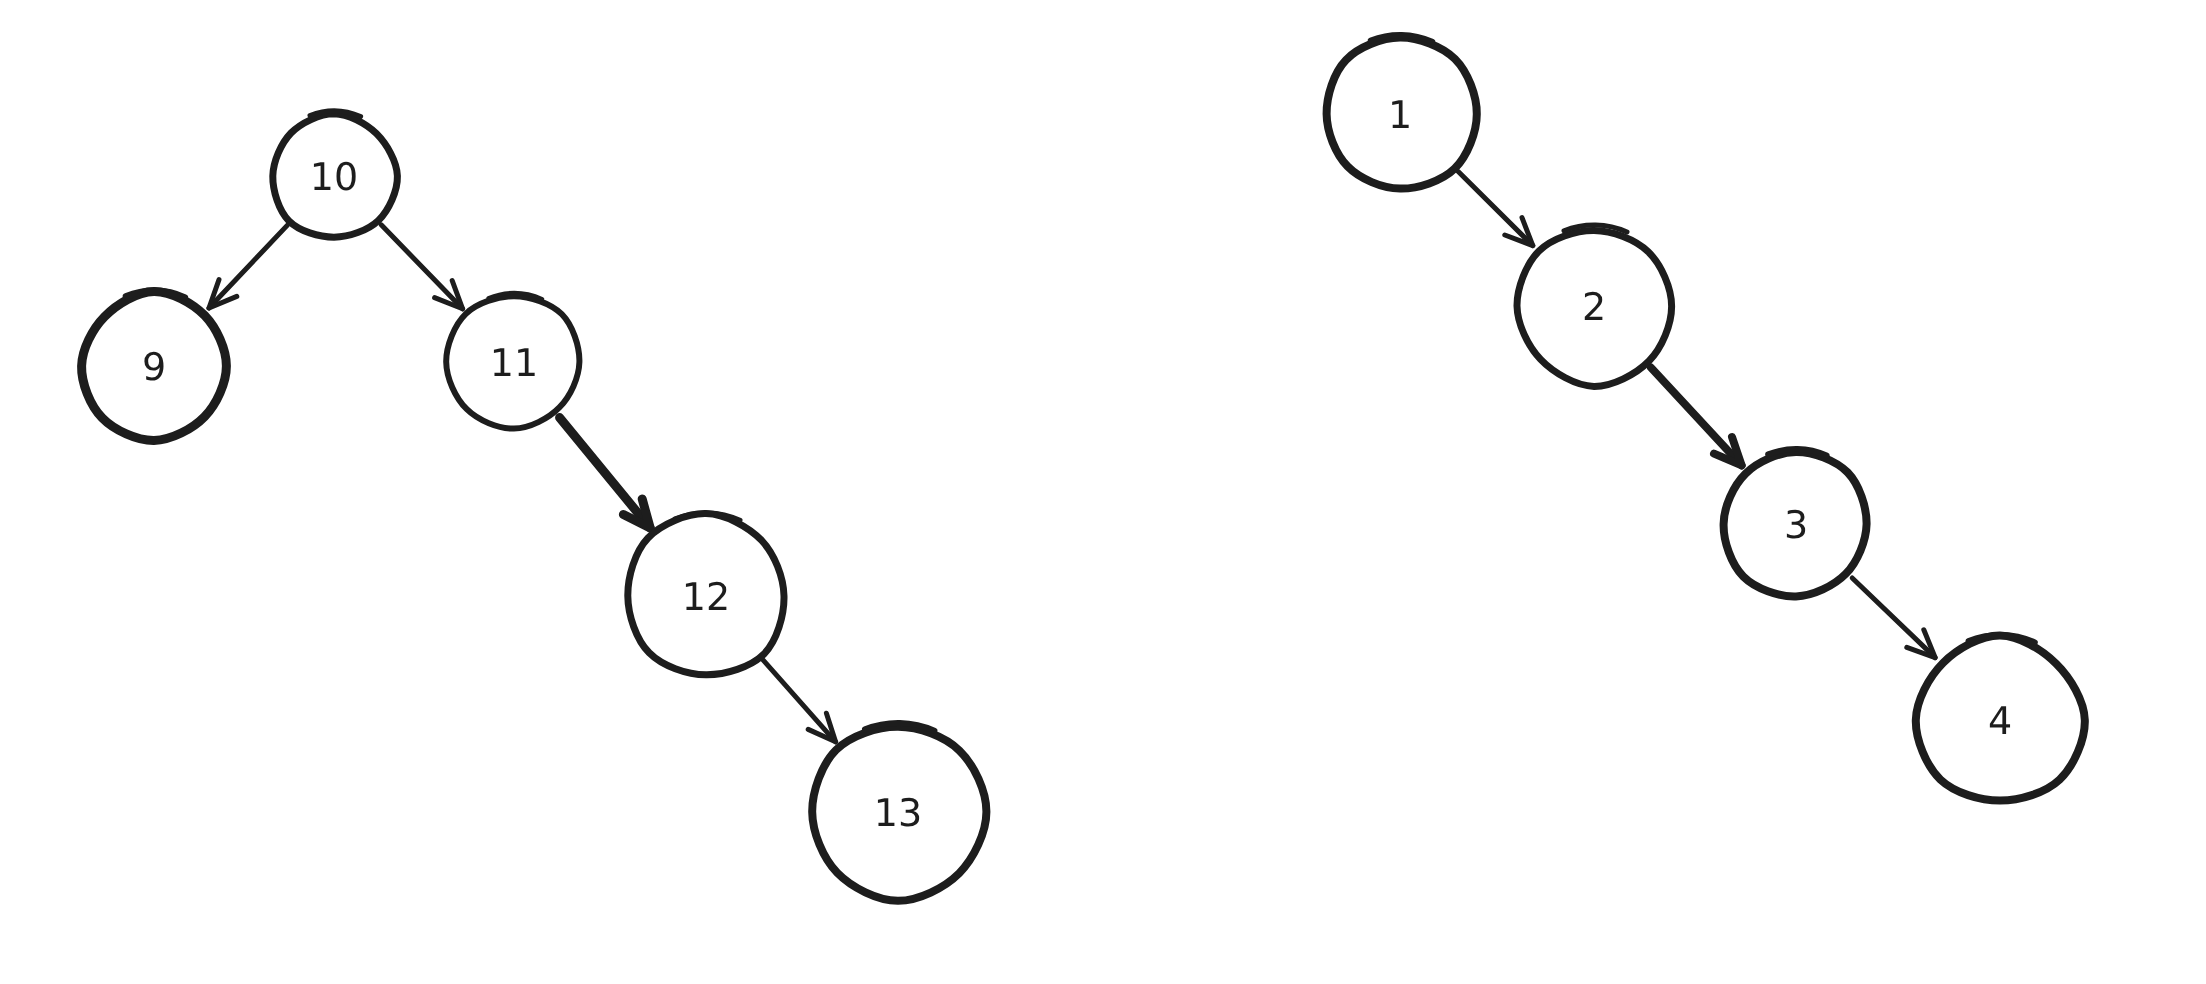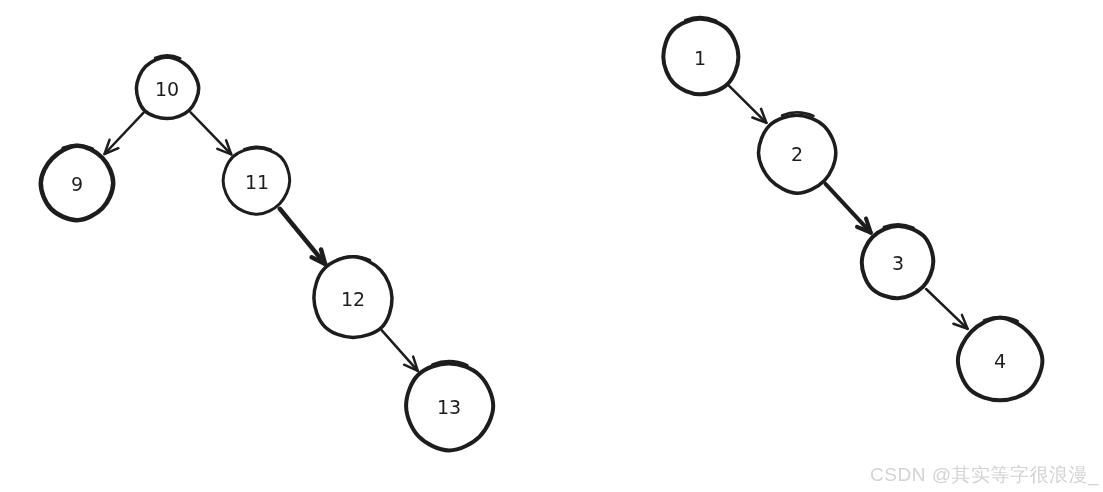--- a/index.html
+++ b/index.html
@@ -110,14 +110,13 @@
           <path d="M 884.1 227.2 A 37.5 37.5 0 0 1 913.3 227.8" fill="none" stroke="#1d1d1d" stroke-width="3" stroke-linecap="round"></path>
           <text x="898" y="262" text-anchor="middle" dominant-baseline="central" dy="0.06em" font-size="19" fill="#1d1d1d" class="node-label">3</text>
         </g>
         <g>
           <path d="M 1000.0 317.7 C 1009.4 317.8, 1021.1 324.8, 1028.1 331.9 C 1035.2 338.9, 1042.1 350.3, 1042.4 360.0 C 1042.7 369.7, 1036.9 383.1, 1029.8 389.8 C 1022.7 396.5, 1009.9 400.3, 1000.0 400.3 C 990.1 400.3, 977.3 396.5, 970.2 389.8 C 963.2 383.0, 957.7 369.7, 957.9 360.0 C 958.1 350.3, 964.5 338.5, 971.5 331.5 C 978.5 324.4, 990.6 317.6, 1000.0 317.7 Z" fill="#ffffff" stroke="#1d1d1d" stroke-width="4" stroke-linejoin="round"></path>
           <path d="M 984.3 320.5 A 42.5 42.5 0 0 1 1017.4 321.2" fill="none" stroke="#1d1d1d" stroke-width="3" stroke-linecap="round"></path>
           <text x="1000" y="360" text-anchor="middle" dominant-baseline="central" dy="0.06em" font-size="19" fill="#1d1d1d" class="node-label">4</text>
         </g>
       </g>
     </svg>
-  <div class="watermark" style="color: rgb(211, 211, 211);">CSDN @其实等字很浪漫_</div>
 </div>
 
 </body></html>

